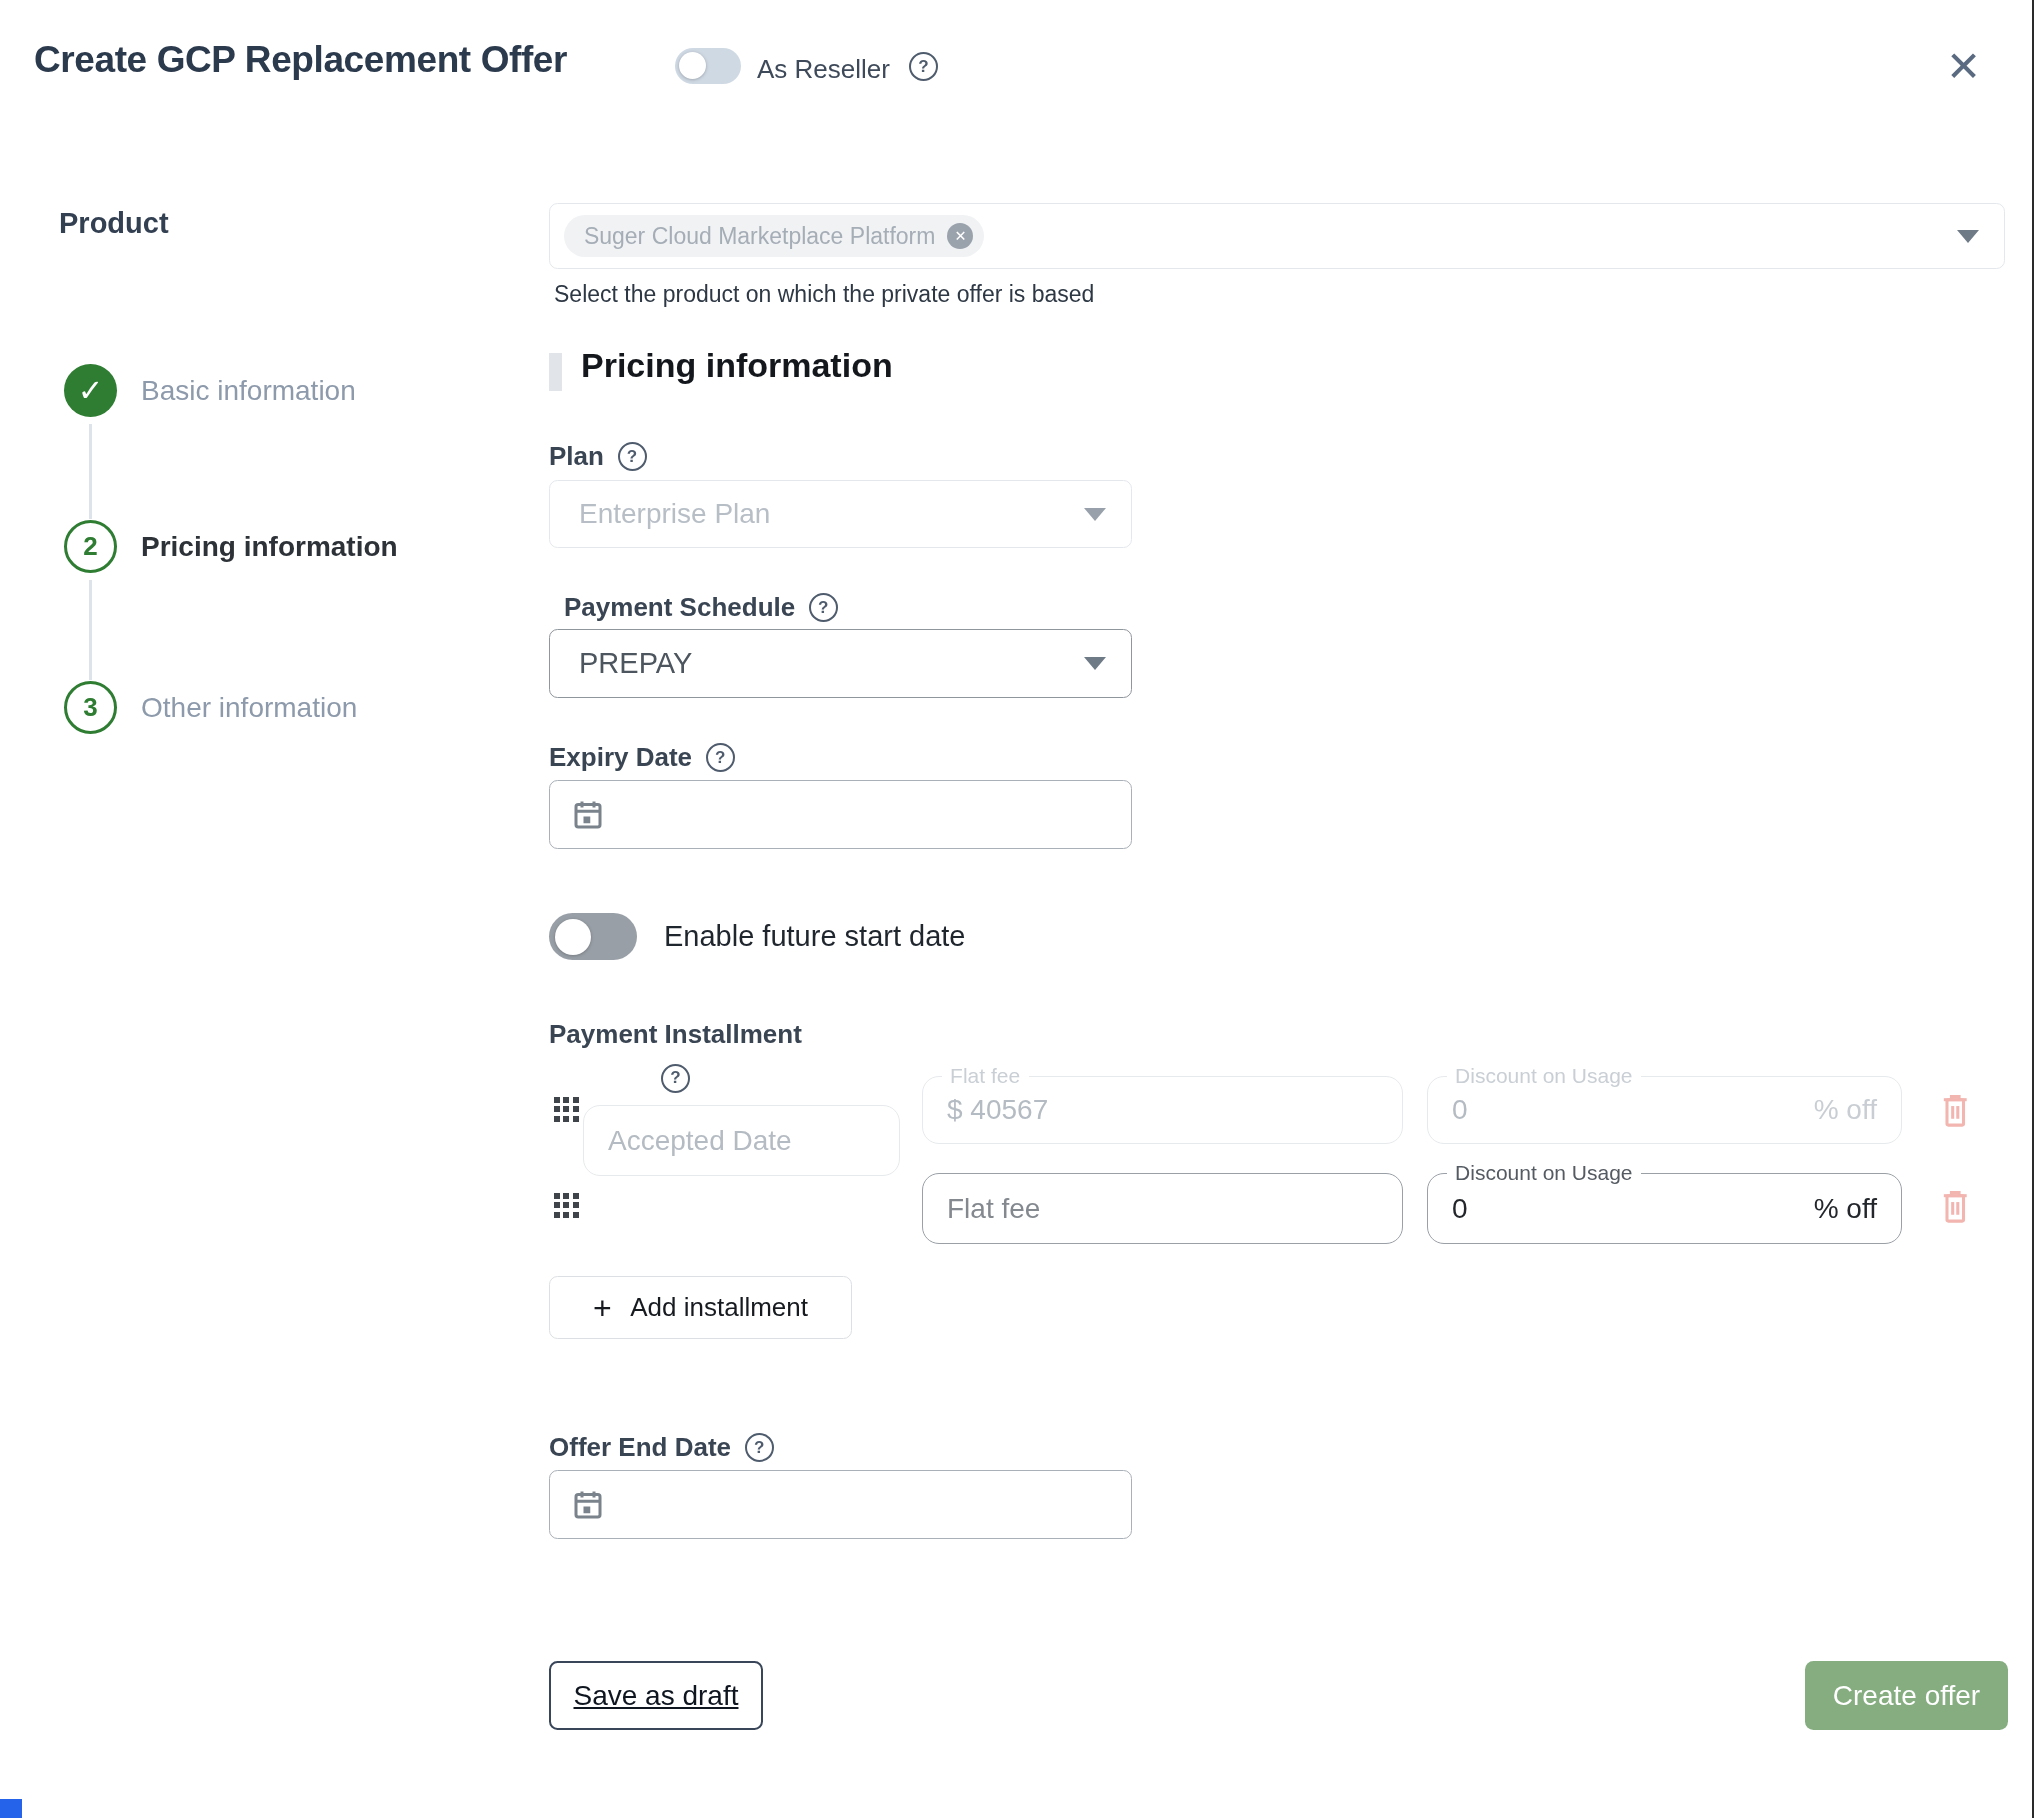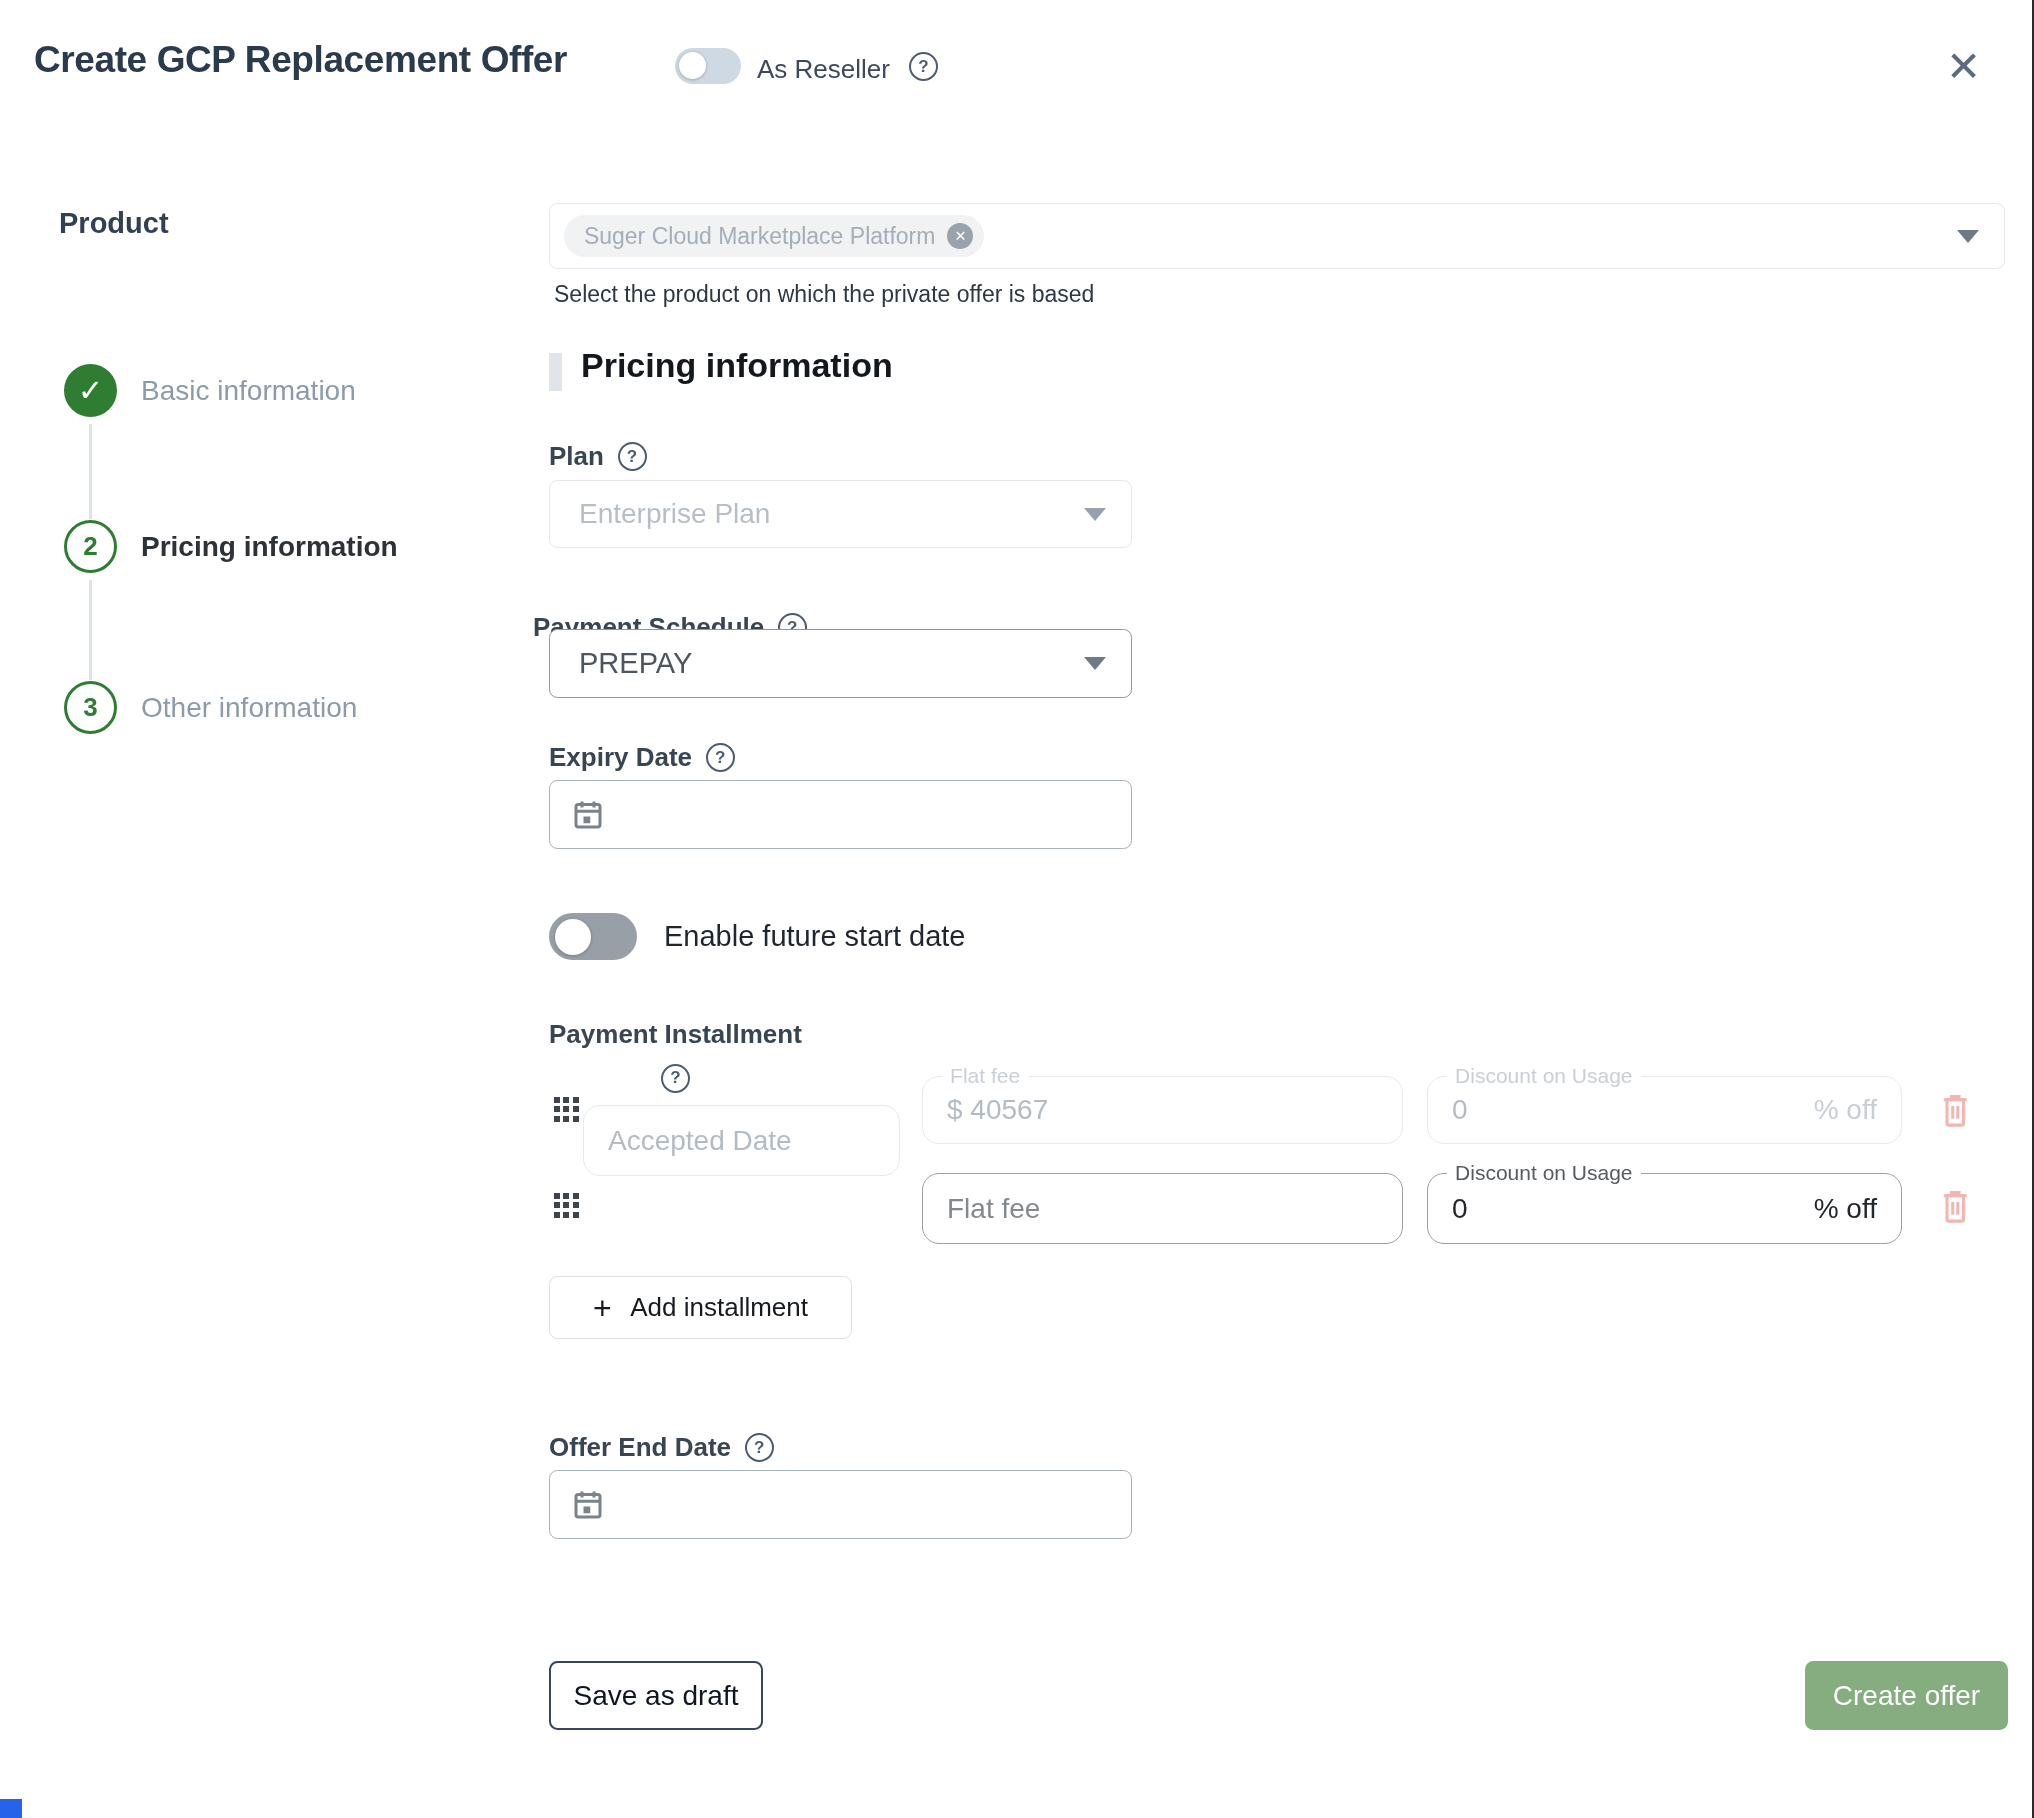--- a/index.html
+++ b/index.html
@@ -80,21 +80,21 @@
   .suffix.strong-v{color:#23272c;}
   .trash{position:absolute;width:30.5px;height:37px;cursor:pointer;}
 
   .add-btn{position:absolute;left:549px;top:1276px;width:303px;height:63px;box-sizing:border-box;
     border:1.7px solid #dcdfe3;border-radius:8.5px;background:#fff;display:flex;align-items:center;justify-content:center;gap:18.6px;
     font-size:26px;color:#171b20;cursor:pointer;}
   .add-btn .plus{font-size:32px;font-weight:400;line-height:1;}
 
   .save-btn{position:absolute;left:549px;top:1661px;width:214px;height:69px;box-sizing:border-box;
     border:2.5px solid #39465a;border-radius:8.5px;background:#fff;display:flex;align-items:center;justify-content:center;
-    font-size:28px;color:#0f1620;cursor:pointer;}
+    font-size:28px;color:#0f1620;cursor:pointer;text-decoration:underline;}
   .create-btn{position:absolute;left:1805px;top:1661px;width:203px;height:69px;box-sizing:border-box;
     border:none;border-radius:8.5px;display:flex;align-items:center;justify-content:center;
     font-size:28px;color:#ffffff;cursor:pointer;}
 </style>
 </head>
 <body>
 
 <div class="page">
 
   <div class="title">Create GCP Replacement Offer</div>
@@ -136,21 +136,21 @@
 
   <div class="flabel" style="left:549px;top:441px;">
     <span>Plan</span>
     <span class="help">?</span>
   </div>
   <div class="box select plan-select">
     <span class="plan-value">Enterprise Plan</span>
     <span class="caret light"></span>
   </div>
 
-  <div class="flabel" style="left:533px;top:592px;margin-top:20px;">
+  <div class="flabel" style="left:564px;top:592px;">
     <span>Payment Schedule</span>
     <span class="help">?</span>
   </div>
   <div class="box select ps-select">
     <span class="ps-value">PREPAY</span>
     <span class="caret"></span>
   </div>
 
   <div class="flabel" style="left:549px;top:742px;">
     <span>Expiry Date</span>

